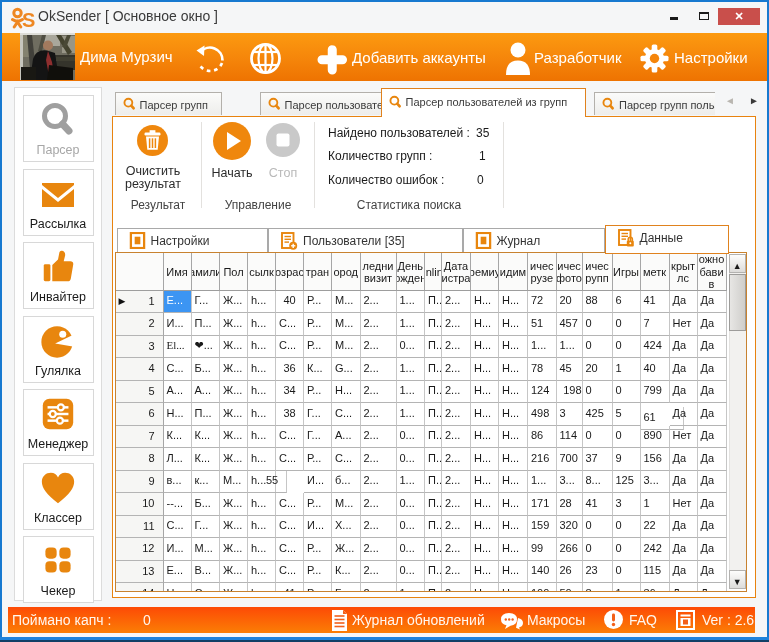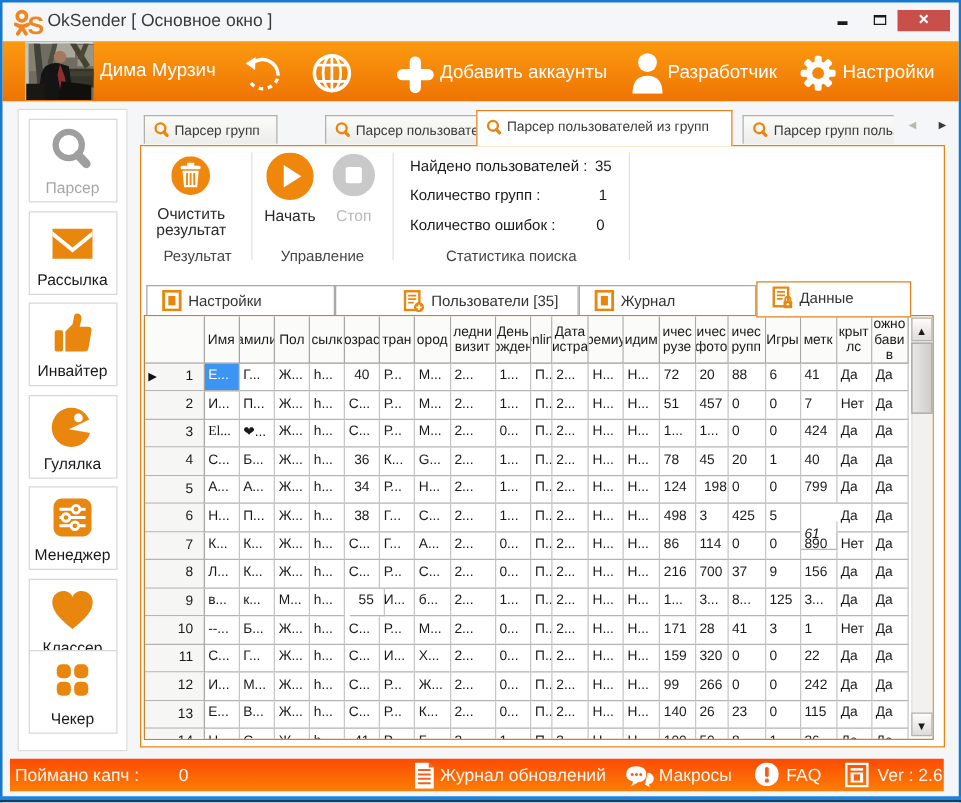--- a/index.html
+++ b/index.html
@@ -165,21 +165,21 @@
         <circle cx="22" cy="27" r="3.2" fill="#e8860e" stroke="#fff" stroke-width="2.4"></circle>
       </svg></div>
     <div class="slab">Менеджер</div>
   </div>
 <div class="sbtn" style="top:462.5px;">
     <div class="sico"><svg width="38" height="38" viewBox="0 0 40 40">
         <path d="M20 36 C8 27 3 20 3 13.5 C3 7.5 7.5 4 12.5 4 C16 4 18.8 6 20 9 C21.2 6 24 4 27.5 4 C32.5 4 37 7.5 37 13.5 C37 20 32 27 20 36 Z" fill="#e8860e"></path>
       </svg></div>
     <div class="slab">Классер</div>
   </div>
-<div class="sbtn" style="top:520px;">
+<div class="sbtn" style="top:536px;">
     <div class="sico"><svg width="36" height="36" viewBox="0 0 40 40">
         <rect x="6" y="6" width="12.5" height="12.5" rx="4.5" fill="#e8860e"></rect>
         <rect x="21.5" y="6" width="12.5" height="12.5" rx="4.5" fill="#e8860e"></rect>
         <rect x="6" y="21.5" width="12.5" height="12.5" rx="4.5" fill="#e8860e"></rect>
         <rect x="21.5" y="21.5" width="12.5" height="12.5" rx="4.5" fill="#e8860e"></rect>
       </svg></div>
     <div class="slab">Чекер</div>
   </div>
 
 <div class="abs" id="panel"></div>
@@ -236,21 +236,21 @@
 
 <div class="abs glab" style="left:115px;top:198px;width:86px;">Результат</div>
 <div class="abs glab" style="left:202px;top:198px;width:112px;">Управление</div>
 <div class="abs glab" style="left:315px;top:198px;width:188px;">Статистика поиска</div>
 <div class="abs" style="left:113px;top:212.5px;width:641px;height:1px;background:#dadada;"></div>
 
 <div class="itab" style="left:116.5px;width:151.5px;"><span class="iti"><svg width="17" height="17" viewBox="0 0 18 18">
         <rect x="2" y="1" width="14" height="16" fill="none" stroke="#e8860e" stroke-width="2.4"></rect>
         <rect x="6" y="5" width="6" height="8" fill="#e8860e"></rect>
       </svg></span><span class="itt">Настройки</span></div>
-<div class="itab" style="left:268.0px;width:194.5px;padding-left:42px;"><span class="iti"><svg width="18" height="18" viewBox="0 0 18 18">
+<div class="itab" style="left:268.0px;width:194.5px;"><span class="iti"><svg width="18" height="18" viewBox="0 0 18 18">
         <rect x="2" y="1" width="11.5" height="15" fill="none" stroke="#e8860e" stroke-width="1.9"></rect>
         <line x1="4.5" y1="4.5" x2="11" y2="4.5" stroke="#e8860e" stroke-width="1.4"></line>
         <line x1="4.5" y1="7.3" x2="11" y2="7.3" stroke="#e8860e" stroke-width="1.4"></line>
         <line x1="4.5" y1="10.1" x2="9" y2="10.1" stroke="#e8860e" stroke-width="1.4"></line>
         <circle cx="13.2" cy="13.8" r="4" fill="#e8860e"></circle>
         <line x1="11.1" y1="13.8" x2="15.3" y2="13.8" stroke="#fff" stroke-width="1.4"></line>
         <line x1="13.2" y1="11.7" x2="13.2" y2="15.9" stroke="#fff" stroke-width="1.4"></line>
       </svg></span><span class="itt">Пользователи [35]</span></div>
 <div class="itab" style="left:462.5px;width:142.0px;"><span class="iti"><svg width="17" height="17" viewBox="0 0 18 18">
         <rect x="2" y="1" width="14" height="16" fill="none" stroke="#e8860e" stroke-width="2.4"></rect>
@@ -417,21 +417,21 @@
 <div class="gc" style="left:245.0px;top:150.0px;width:36.0px;">2...</div>
 <div class="gc" style="left:281.0px;top:150.0px;width:28.5px;">1...</div>
 <div class="gc" style="left:309.5px;top:150.0px;width:17.0px;">П...</div>
 <div class="gc" style="left:326.5px;top:150.0px;width:29.0px;">2...</div>
 <div class="gc" style="left:355.5px;top:150.0px;width:28.0px;">Н...</div>
 <div class="gc" style="left:383.5px;top:150.0px;width:29.0px;">Н...</div>
 <div class="gc" style="left:412.5px;top:150.0px;width:28.5px;">498</div>
 <div class="gc" style="left:441.0px;top:150.0px;width:26.0px;">3</div>
 <div class="gc" style="left:467.0px;top:150.0px;width:30.0px;">425</div>
 <div class="gc" style="left:497.0px;top:150.0px;width:28.0px;">5</div>
-<div class="gc" style="left:525.0px;top:164px;width:29.0px;font-style:italic;">61</div>
+<div class="gc" style="left:525.0px;top:154px;width:43px;">61</div>
 <div class="gc" style="left:554.0px;top:150.0px;width:28.0px;">Да</div>
 <div class="gc" style="left:582.0px;top:150.0px;width:29.0px;">Да</div>
 <div class="gr" style="left:0px;top:172.5px;width:48.0px;">
       <span class="rn">7</span>
     </div>
 <div class="gc" style="left:48.0px;top:172.5px;width:28.0px;">К...</div>
 <div class="gc" style="left:76.0px;top:172.5px;width:28.5px;">К...</div>
 <div class="gc" style="left:104.5px;top:172.5px;width:28.0px;">Ж...</div>
 <div class="gc" style="left:132.5px;top:172.5px;width:28.0px;">h...</div>
 <div class="gc" style="left:160.5px;top:172.5px;width:28.0px;">С...</div>
@@ -473,21 +473,21 @@
 <div class="gc" style="left:525.0px;top:195.0px;width:29.0px;">156</div>
 <div class="gc" style="left:554.0px;top:195.0px;width:28.0px;">Да</div>
 <div class="gc" style="left:582.0px;top:195.0px;width:29.0px;">Да</div>
 <div class="gr" style="left:0px;top:217.5px;width:48.0px;">
       <span class="rn">9</span>
     </div>
 <div class="gc" style="left:48.0px;top:217.5px;width:28.0px;">в...</div>
 <div class="gc" style="left:76.0px;top:217.5px;width:28.5px;">к...</div>
 <div class="gc" style="left:104.5px;top:217.5px;width:28.0px;">М...</div>
 <div class="gc" style="left:132.5px;top:217.5px;width:28.0px;">h...</div>
-<div class="gc cen" style="left:164px;top:217.5px;width:28.0px;">55</div>
+<div class="gc cen" style="left:143px;top:217.5px;width:28.0px;">55</div>
 <div class="gc" style="left:188.5px;top:217.5px;width:28.0px;">И...</div>
 <div class="gc" style="left:216.5px;top:217.5px;width:28.5px;">б...</div>
 <div class="gc" style="left:245.0px;top:217.5px;width:36.0px;">2...</div>
 <div class="gc" style="left:281.0px;top:217.5px;width:28.5px;">1...</div>
 <div class="gc" style="left:309.5px;top:217.5px;width:17.0px;">П...</div>
 <div class="gc" style="left:326.5px;top:217.5px;width:29.0px;">2...</div>
 <div class="gc" style="left:355.5px;top:217.5px;width:28.0px;">Н...</div>
 <div class="gc" style="left:383.5px;top:217.5px;width:29.0px;">Н...</div>
 <div class="gc" style="left:412.5px;top:217.5px;width:28.5px;">1...</div>
 <div class="gc" style="left:441.0px;top:217.5px;width:26.0px;">3...</div>

